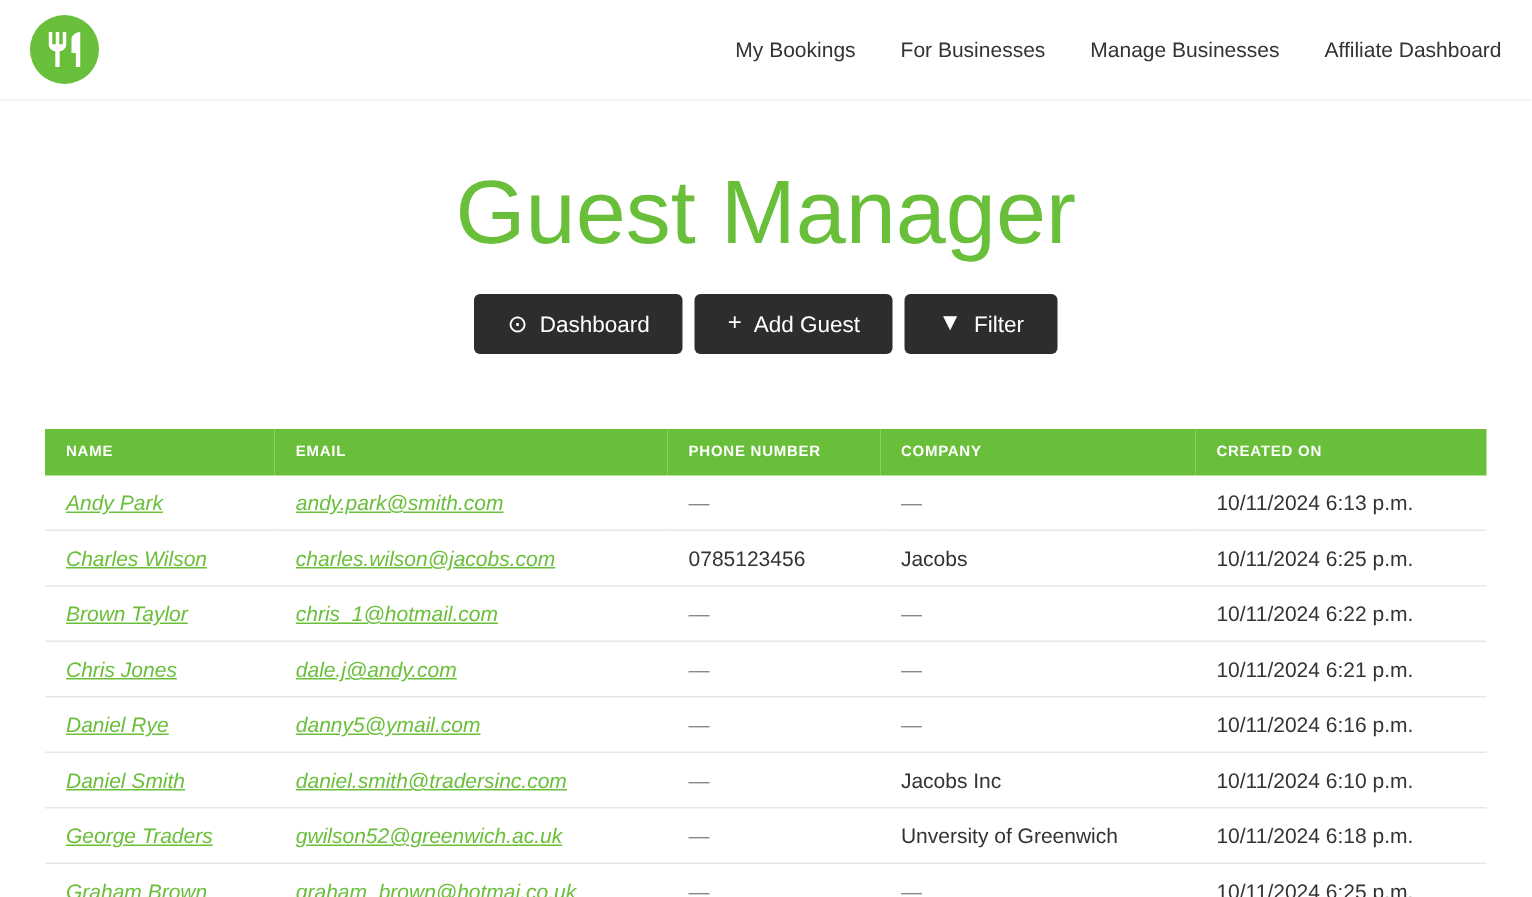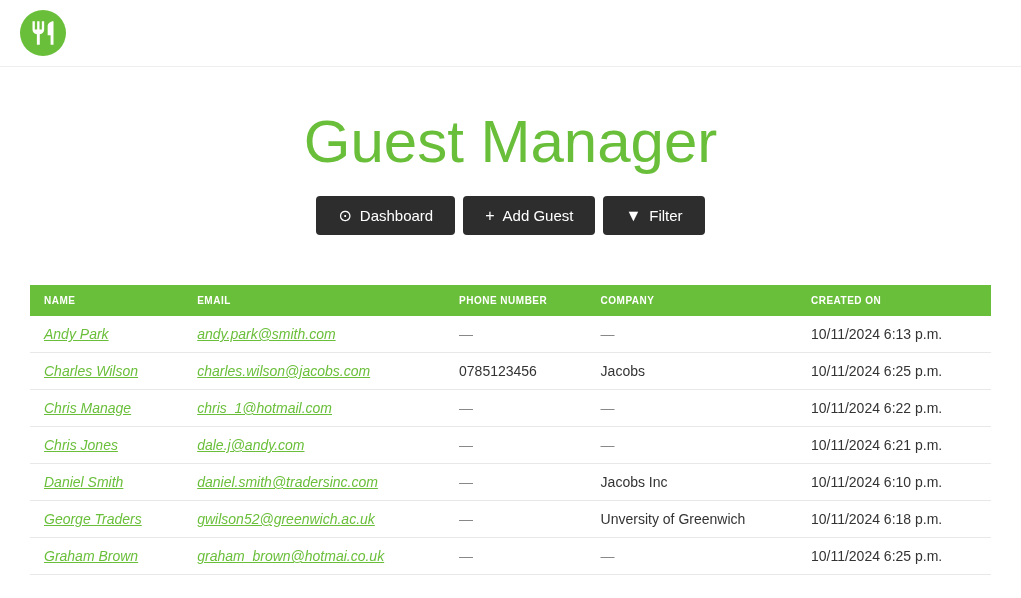--- a/index.html
+++ b/index.html
@@ -76,20 +76,26 @@
 </head>
 <body>
 
 <header class="header">
   <div class="logo">
 
     <svg viewBox="0 0 24 24" fill="white" xmlns="http://www.w3.org/2000/svg">
       <path d="M11 9H9V2H7v7H5V2H3v7c0 2.12 1.66 3.84 3.75 3.97V22h2.5v-9.03C11.34 12.84 13 11.12 13 9V2h-2v7zm5-3v8h2.5v8H21V2c-2.76 0-5 2.24-5 4z"></path>
     </svg>
   </div>
+  <nav class="nav">
+    <a>My Bookings</a>
+    <a>For Businesses</a>
+    <a>Manage Businesses</a>
+    <a>Affiliate Dashboard</a>
+  </nav>
 </header>
 
 <section class="page-title-section">
   <h1 class="page-title">Guest Manager</h1>
   <div class="btn-group">
     <button class="btn">
       <span class="btn-icon">⊙</span>
       <span>Dashboard</span>
     </button>
     <button class="btn">
@@ -123,32 +129,39 @@
           <td>10/11/2024 6:13 p.m.</td>
         </tr>
         <tr>
           <td><a>Charles Wilson</a></td>
           <td><a>charles.wilson@jacobs.com</a></td>
           <td>0785123456</td>
           <td>Jacobs</td>
           <td>10/11/2024 6:25 p.m.</td>
         </tr>
         <tr>
-          <td><a>Chris Manage</a></td>
+          <td><a>Brown Taylor</a></td>
           <td><a>chris_1@hotmail.com</a></td>
           <td class="dash">—</td>
           <td class="dash">—</td>
           <td>10/11/2024 6:22 p.m.</td>
         </tr>
         <tr>
           <td><a>Chris Jones</a></td>
           <td><a>dale.j@andy.com</a></td>
           <td class="dash">—</td>
           <td class="dash">—</td>
           <td>10/11/2024 6:21 p.m.</td>
+        </tr>
+        <tr>
+          <td><a>Daniel Rye</a></td>
+          <td><a>danny5@ymail.com</a></td>
+          <td class="dash">—</td>
+          <td class="dash">—</td>
+          <td>10/11/2024 6:16 p.m.</td>
         </tr>
         <tr>
           <td><a>Daniel Smith</a></td>
           <td><a>daniel.smith@tradersinc.com</a></td>
           <td class="dash">—</td>
           <td>Jacobs Inc</td>
           <td>10/11/2024 6:10 p.m.</td>
         </tr>
         <tr>
           <td><a>George Traders</a></td>

